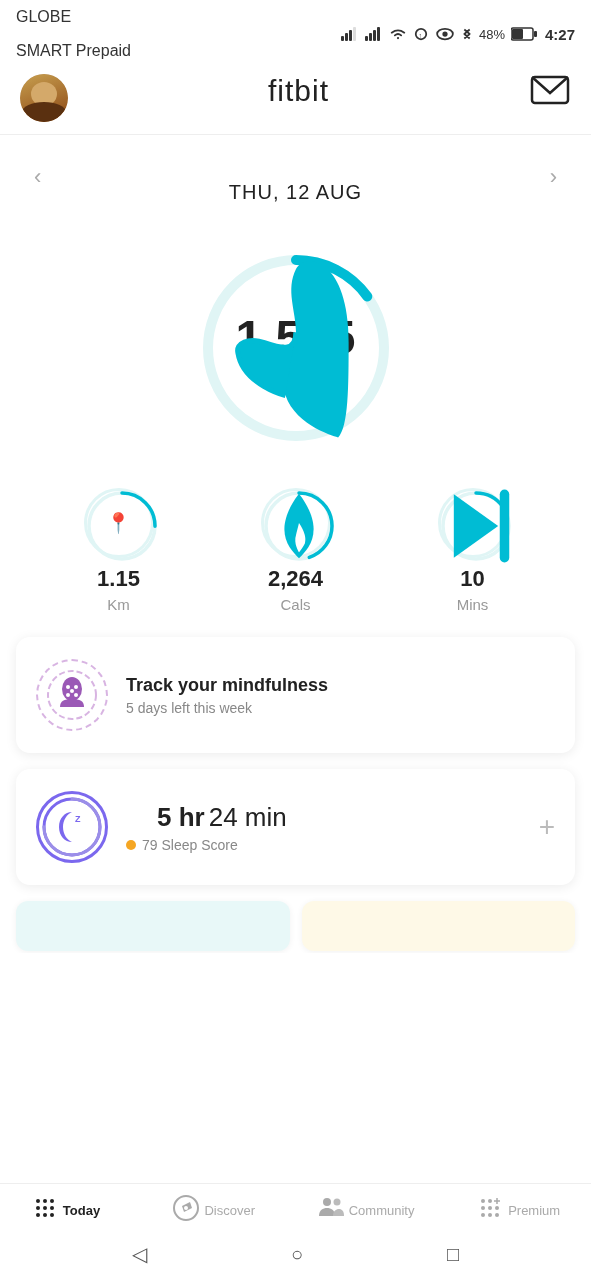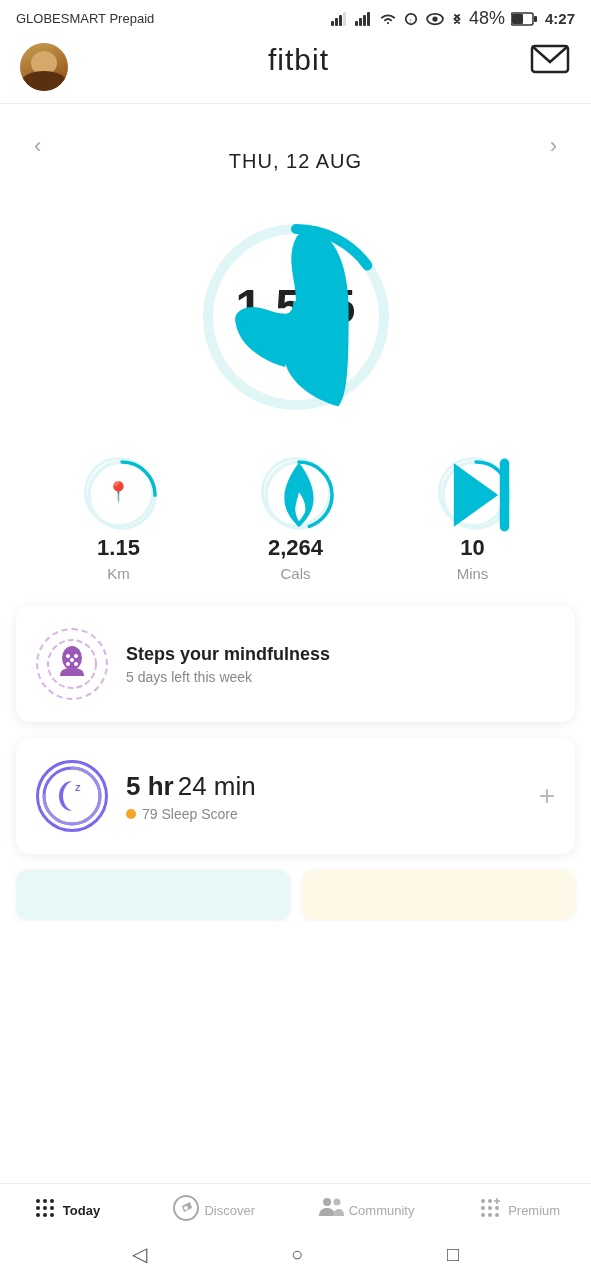--- a/index.html
+++ b/index.html
@@ -17,21 +17,21 @@
     
     .status-bar {
       background: #fff;
       padding: 8px 16px 4px;
       display: flex;
       justify-content: space-between;
       align-items: center;
       font-size: 13px;
       color: #333;
     }
-    .status-left { display: flex; flex-direction: row; font-size: 13px; font-weight: 500; }
+    .status-left { display: flex; flex-direction: column; font-size: 16px; font-weight: 500; gap: 16px; }
     .status-right { display: flex; align-items: center; gap: 6px; font-size: 13px; }
 
     
     .header {
       background: #fff;
       display: flex;
       justify-content: space-between;
       padding: 10px 20px 12px;
       border-bottom: 1px solid #eee;
     }
@@ -307,21 +307,21 @@
     </svg>
 
     <svg width="20" height="14" viewBox="0 0 22 16">
       <ellipse cx="11" cy="8" rx="9" ry="6" stroke="#333" stroke-width="2" fill="none"></ellipse>
       <circle cx="11" cy="8" r="3" fill="#333"></circle>
     </svg>
 
     <svg width="12" height="16" viewBox="0 0 12 18">
       <path d="M3 4 L9 9 L3 14 M9 4 L3 9 L9 14" stroke="#333" stroke-width="2" fill="none" stroke-linejoin="round"></path>
     </svg>
-    <span style="font-size:18px;font-weight:500;">48%</span>
+    <span style="font-size:13px;font-weight:500;">48%</span>
 
     <svg width="26" height="14" viewBox="0 0 26 14">
       <rect x="0" y="1" width="22" height="12" rx="2" stroke="#333" stroke-width="1.5" fill="none"></rect>
       <rect x="1" y="2" width="11" height="10" rx="1" fill="#333"></rect>
       <rect x="23" y="4" width="3" height="6" rx="1" fill="#333"></rect>
     </svg>
     <span style="font-size:15px;font-weight:600;margin-left:2px;">4:27</span>
   </div>
 </div>
 
@@ -430,40 +430,40 @@
         <circle cx="22" cy="18" r="2" fill="white"></circle>
         <circle cx="30" cy="18" r="2" fill="white"></circle>
         <circle cx="26" cy="22" r="2" fill="white"></circle>
         <circle cx="22" cy="26" r="2" fill="white"></circle>
         <circle cx="30" cy="26" r="2" fill="white"></circle>
 
         <path d="M14 38 C14 32 18 30 26 30 C34 30 38 32 38 38" fill="#9b59b6"></path>
       </svg>
     </div>
     <div class="card-text">
-      <div class="card-title">Steps your mindfulness</div>
+      <div class="card-title">Track your mindfulness</div>
       <div class="card-subtitle">5 days left this week</div>
     </div>
   </div>
 
   <div class="card">
     <div class="card-icon-wrap sleep-icon-wrap">
       <svg width="62" height="62" viewBox="0 0 62 62">
         <circle cx="31" cy="31" r="28" stroke="#7b68ee" stroke-width="3" fill="none"></circle>
 
         <circle cx="31" cy="31" r="28" stroke="#9b8ee8" stroke-width="3" fill="none" stroke-dasharray="176" stroke-dashoffset="44" stroke-linecap="round" transform="rotate(-90 31 31)"></circle>
 
         <path d="M31 16 C24 16 18 22 18 31 C18 40 24 46 31 46 C26 44 22 38 22 31 C22 24 26 18 31 16 Z" fill="#7b68ee"></path>
 
         <text x="34" y="26" font-size="9" font-weight="bold" fill="#7b68ee">Z</text>
       </svg>
     </div>
     <div class="card-text">
       <div style="display:flex;align-items:baseline;gap:4px;">
-        <span style="font-size:26px;font-weight:700;color:#222;">5 hr</span>
+        <span style="font-size:26px;font-weight:700;color:#222;margin-left:31px;">5 hr</span>
         <span style="font-size:26px;font-weight:400;color:#222;">24 min</span>
       </div>
       <div class="sleep-score">
         <span class="score-dot"></span>
         <span>79 Sleep Score</span>
       </div>
     </div>
     <span class="plus-btn">+</span>
   </div>
 

